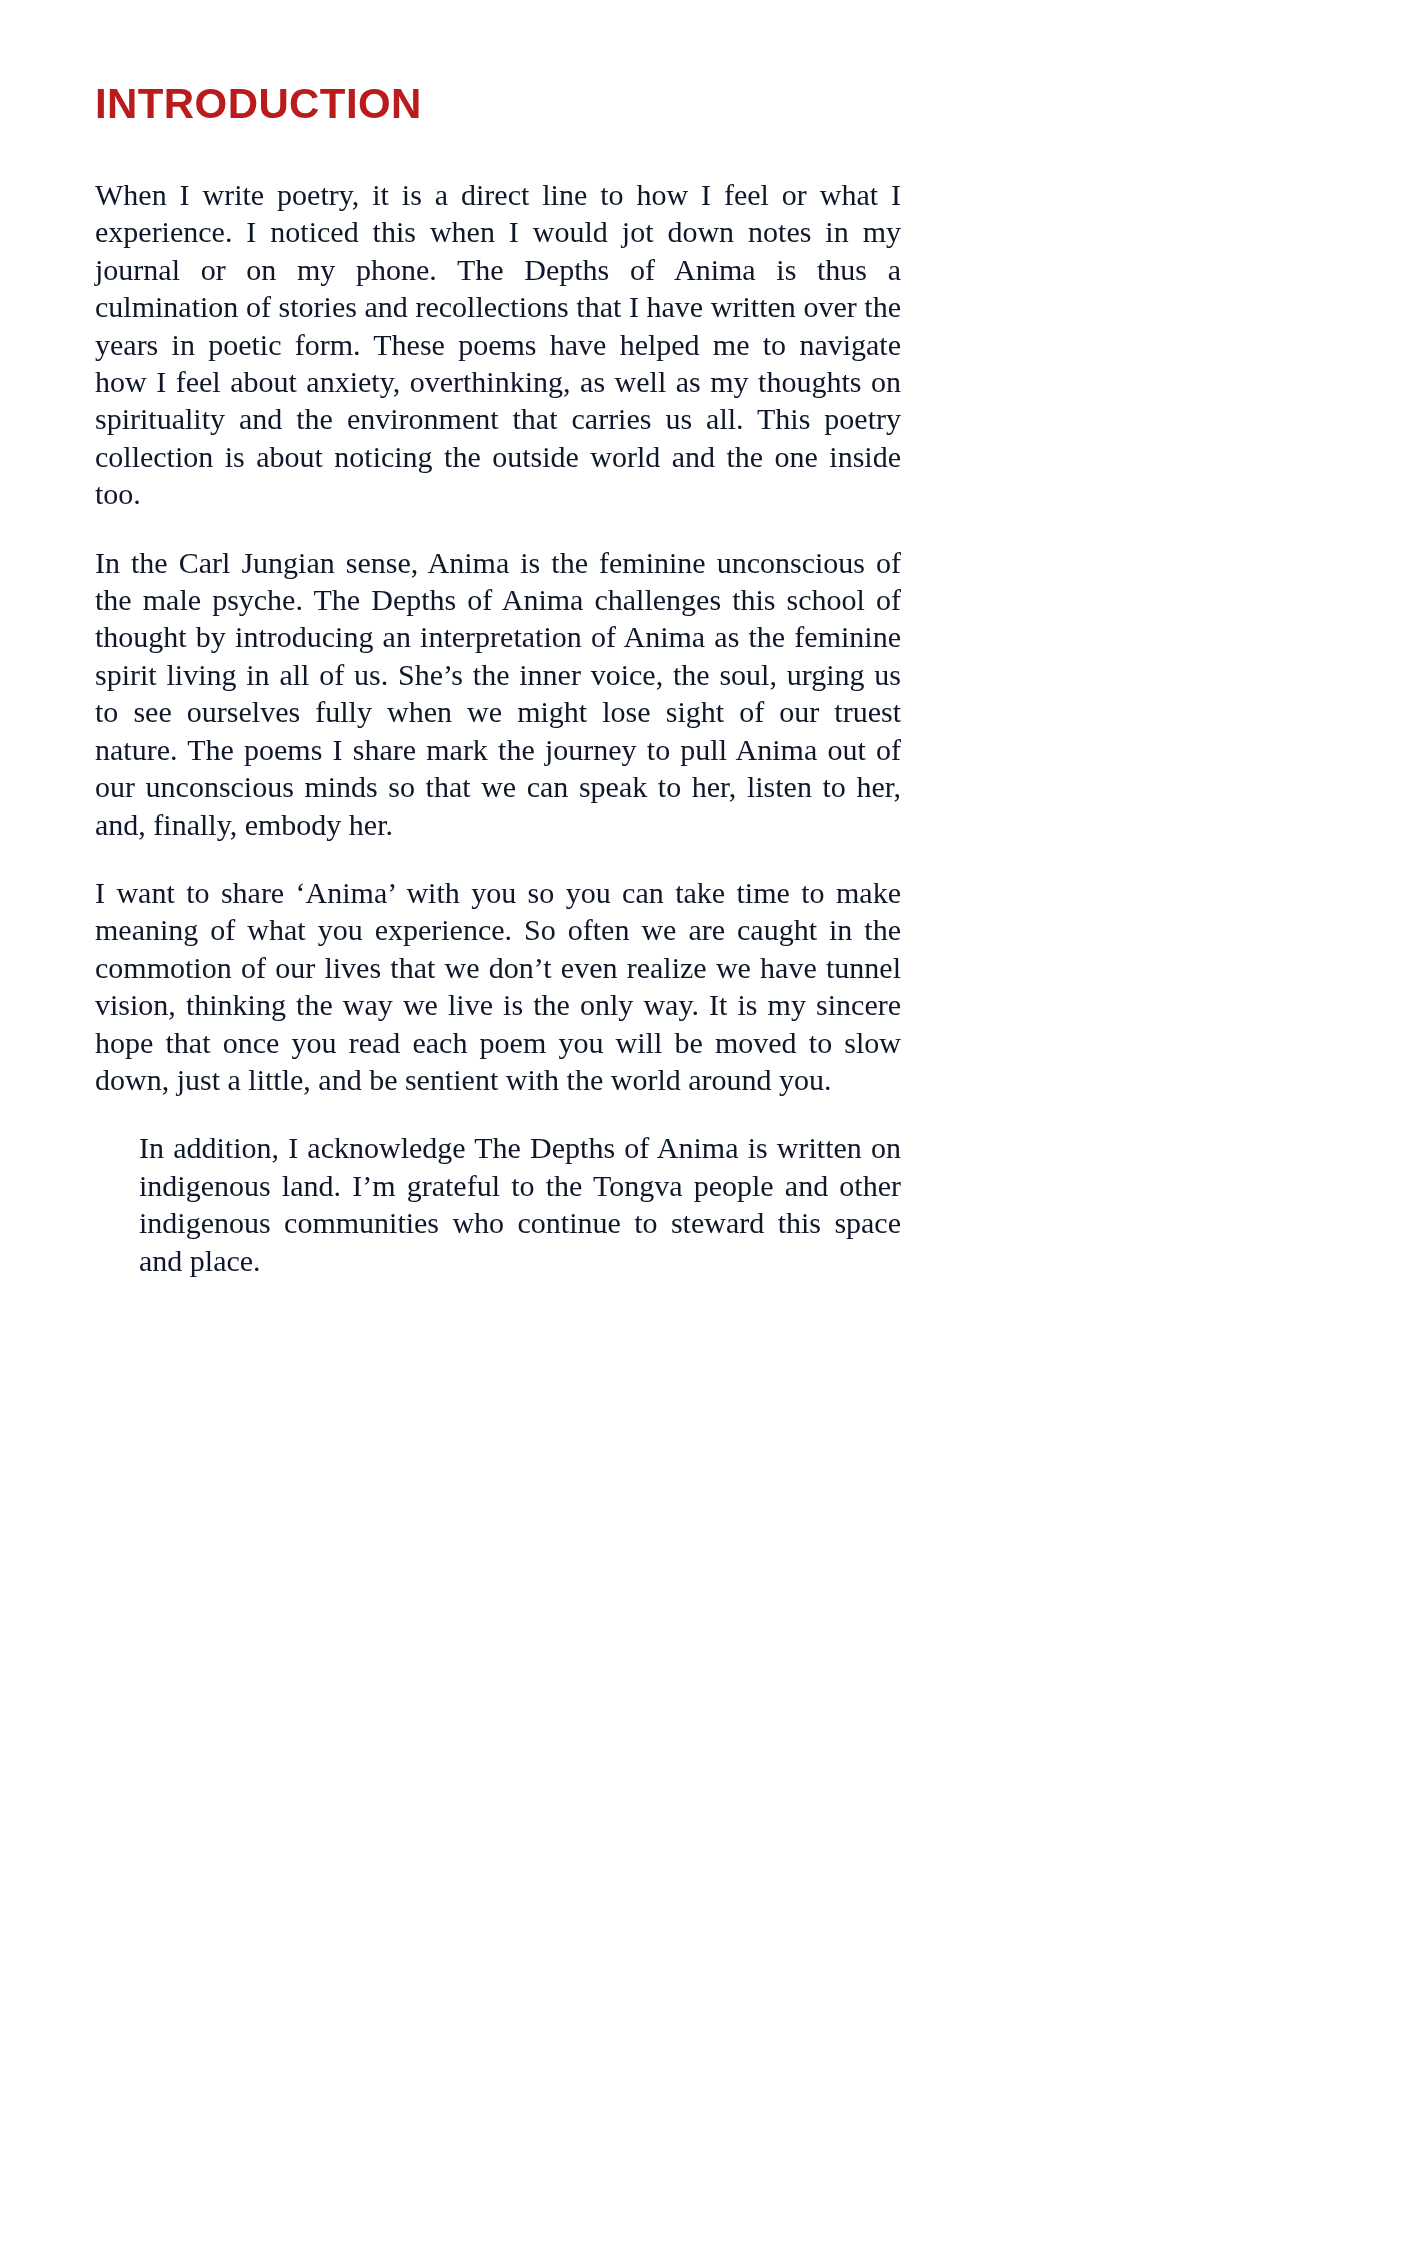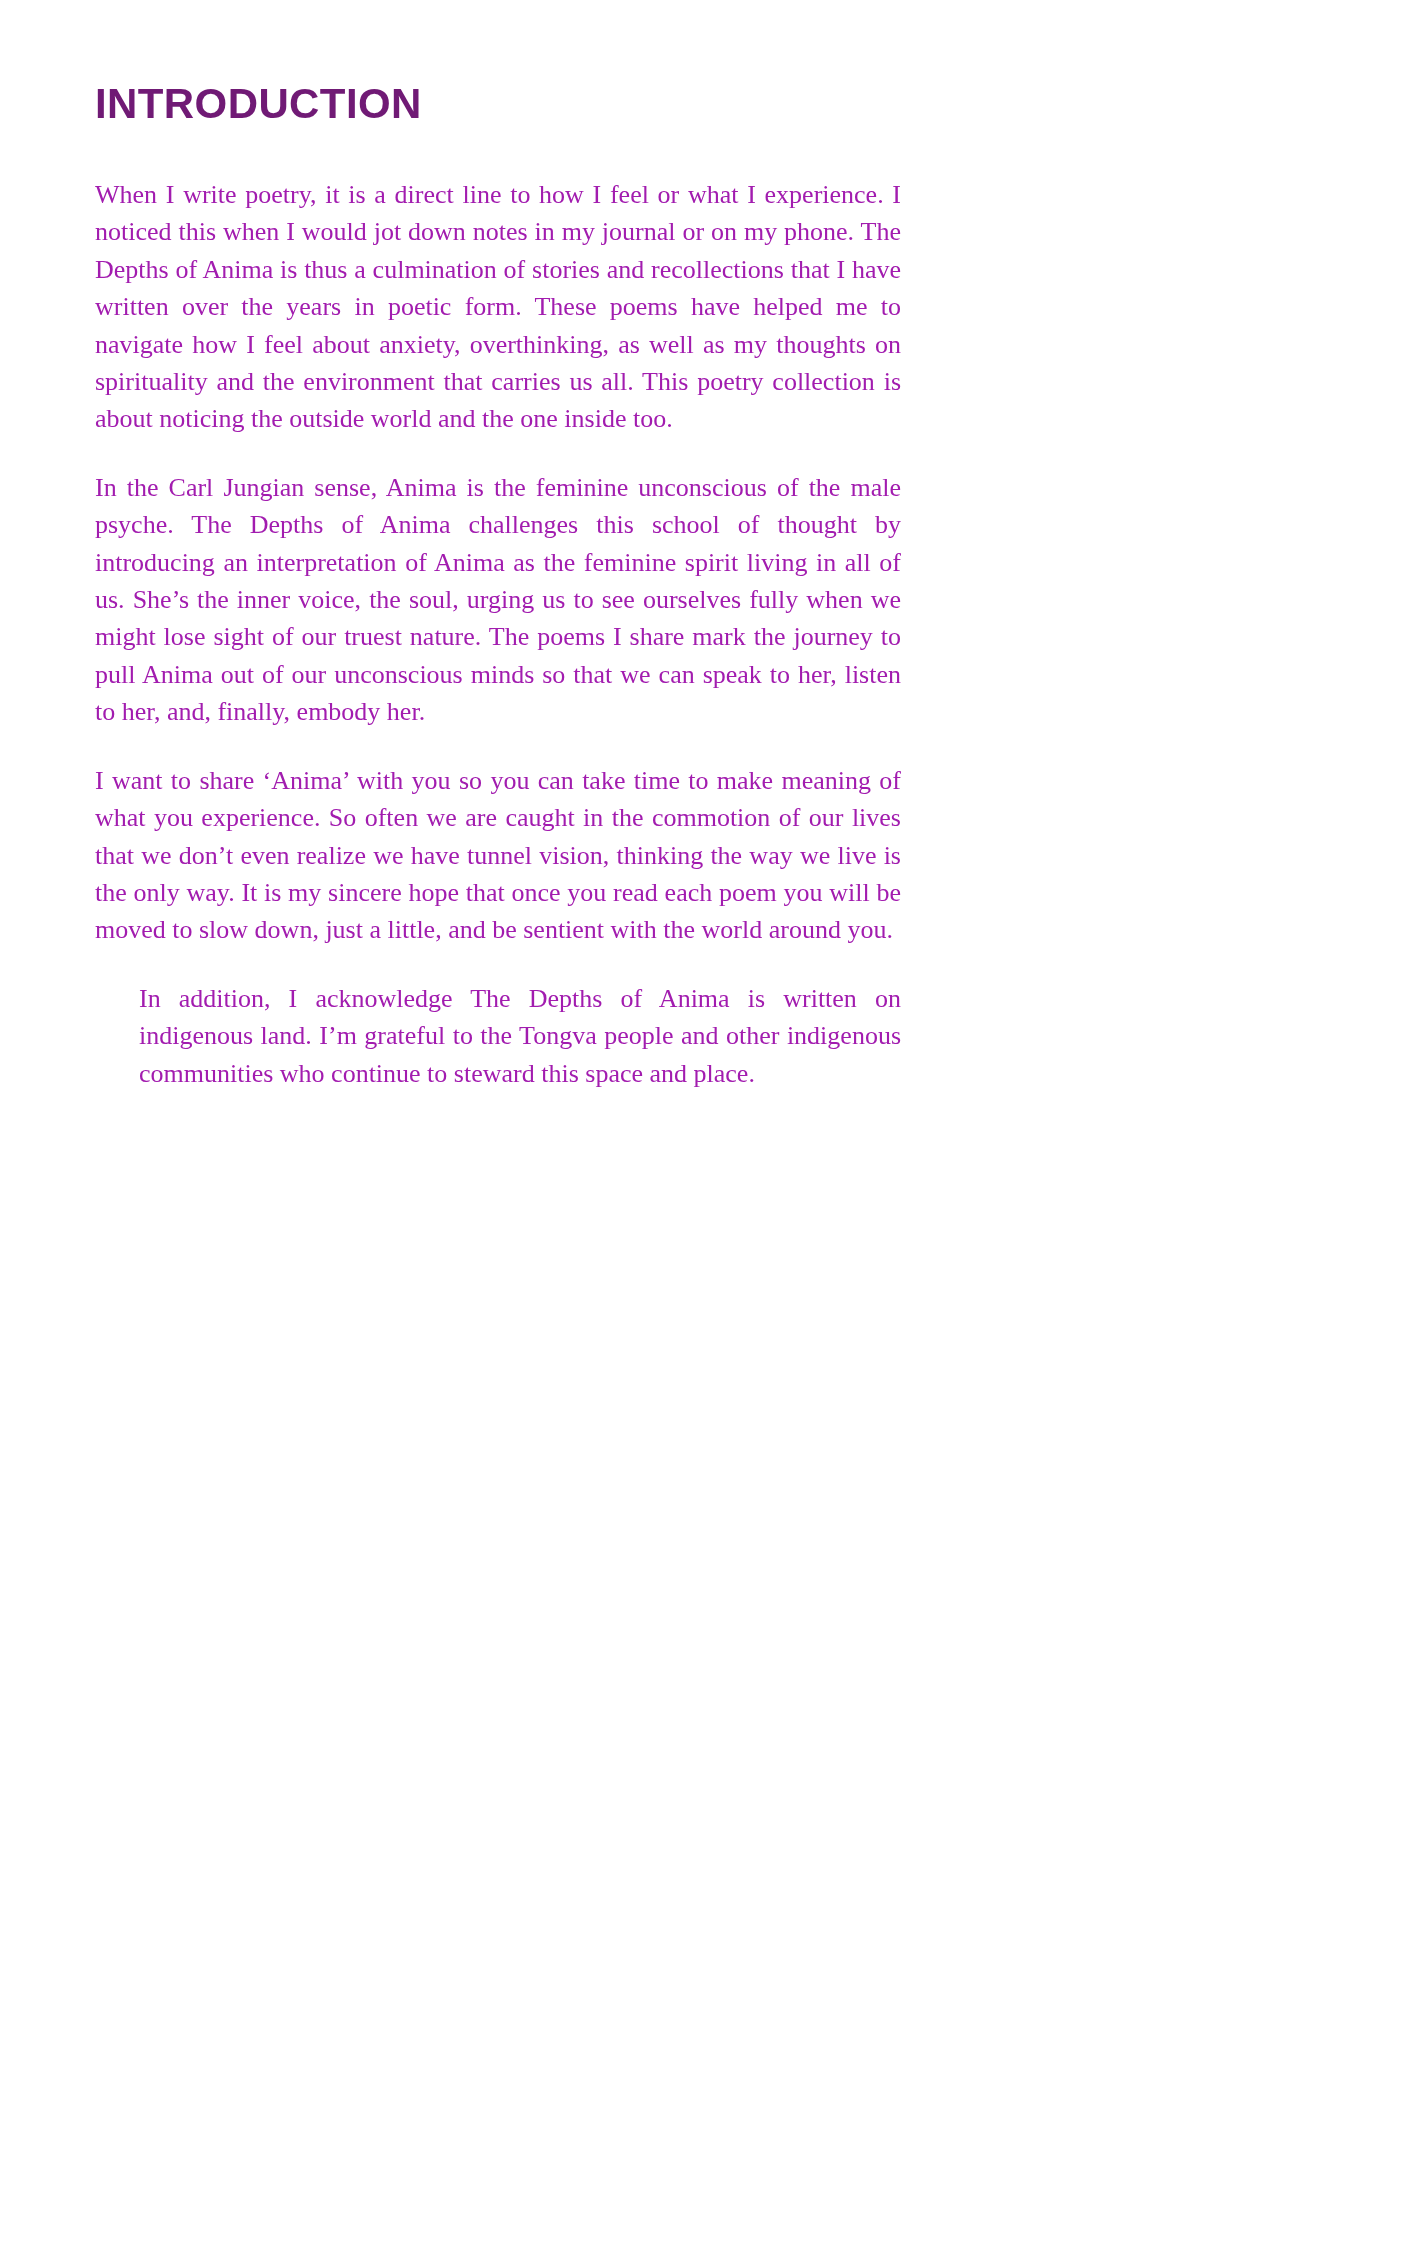--- a/index.html
+++ b/index.html
@@ -32,40 +32,40 @@
     top: 78px;
     width: 806px;
   }
 
   .chapter-title {
     font-family: "Liberation Sans", "DejaVu Sans", sans-serif;
     font-weight: 700;
     font-size: 42px;
     line-height: 52px;
     letter-spacing: 0.4px;
-    color: #701a75;
+    color: #b91c1c;
     margin: 0 0 0 0;
     padding: 0;
     text-align: left;
     white-space: pre;
   }
 
   .body-block {
     margin-top: 46px;
   }
 
   p.para {
     margin: 0;
     padding: 0;
     font-family: "Liberation Serif", "DejaVu Serif", serif;
-    font-size: 26px;
+    font-size: 30px;
     line-height: 37.4px;
     text-align: justify;
     text-justify: inter-word;
-    color: #a21caf;
+    color: #0f172a;
     hyphens: none;
     -webkit-hyphens: none;
     word-spacing: 0px;
   }
 
   p.para + p.para {
     margin-top: 31px;
   }
 
   

